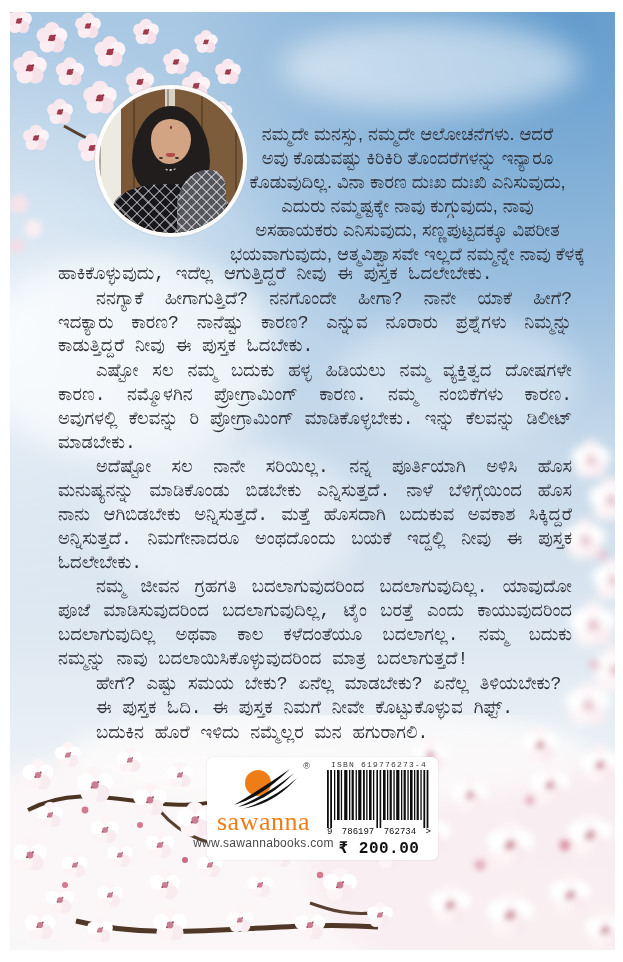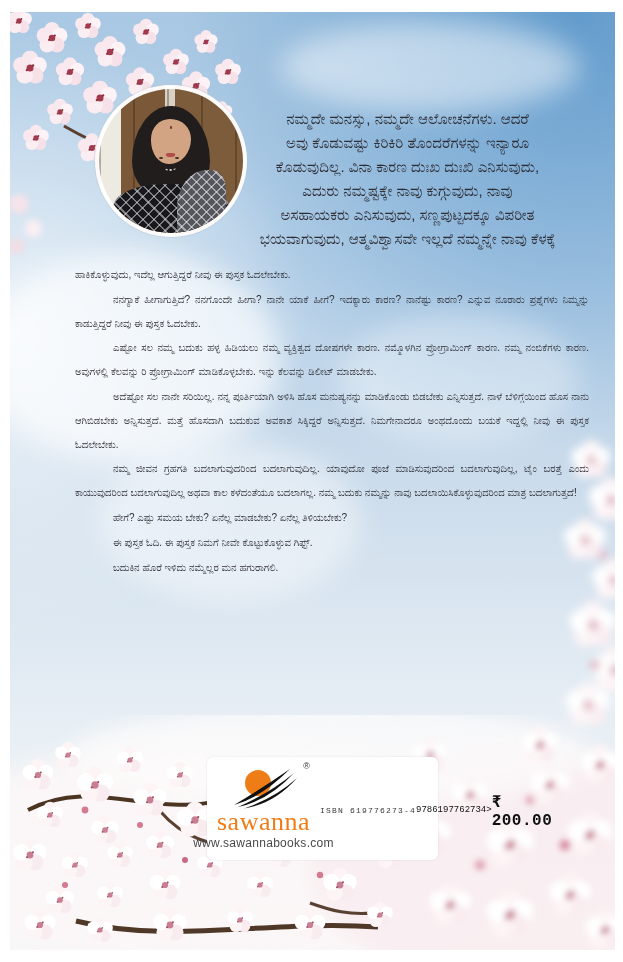--- a/index.html
+++ b/index.html
@@ -63,41 +63,41 @@
     background-color:#55555c;
     background-image:
       repeating-linear-gradient(45deg, rgba(235,235,240,.55) 0 1.5px, transparent 1.5px 7px),
       repeating-linear-gradient(-45deg, rgba(235,235,240,.55) 0 1.5px, transparent 1.5px 7px);
     border-radius:60% 30% 0 0;}
   .necklace{position:absolute;left:45%;top:52.5%;width:12px;height:4px;border-bottom:2px dotted #cfd4da;border-radius:50%;}
 
   
   .blurb{color:#2e2e36;}
   .p1{
-    position:absolute;left:205px;top:95px;width:385px;
-    font-size:15px;line-height:24px;text-align:center;
+    position:absolute;left:205px;top:110px;width:385px;
+    font-size:18px;line-height:24px;text-align:center;
   }
   .body-text{
-    position:absolute;left:65px;top:250px;width:514px;
-    font-size:10px;line-height:23.8px;text-align:justify;
+    position:absolute;left:48px;top:250px;width:514px;
+    font-size:18px;line-height:23.8px;text-align:justify;font-family:Liberation Mono, monospace;
   }
   .body-text p{margin:1px 0;text-indent:38px;}
   .body-text .lead-line{text-indent:0;}
   .closing div{text-indent:0;padding-left:38px;margin:1px 0;text-align:left;}
 
   
   .pubbox{
     position:absolute;left:197px;top:745px;width:231px;height:103px;background:#ffffff;
     border-radius:6px;display:flex;box-shadow:0 0 2px rgba(0,0,0,.12);
   }
   .logo-col{width:113px;display:flex;flex-direction:column;align-items:center;justify-content:flex-start;padding-top:8px;position:relative;}
   .logo-name{font-family:"Liberation Serif",serif;font-size:26px;line-height:22px;color:#ee7d18;letter-spacing:.5px;margin-top:2px;}
   .logo-site{font-size:12px;color:#4a4a4a;letter-spacing:.3px;margin-top:3px;}
   .regmark{position:absolute;right:10px;top:4px;font-size:9px;color:#333;}
-  .bar-col{width:118px;display:flex;flex-direction:row;align-items:center;padding-top:3px;}
+  .bar-col{width:118px;display:flex;flex-direction:column;align-items:center;padding-top:3px;}
   .isbn-line{font-family:"Liberation Mono",monospace;font-size:8px;letter-spacing:1.2px;color:#3a3a3a;white-space:nowrap;}
   .bars{margin-top:1px;}
   .bar-digits{width:104px;display:flex;justify-content:space-between;
     font-family:"Liberation Mono",monospace;font-size:9px;color:#111;margin-top:-1px;}
   .price{font-family:Liberation Mono, monospace;font-size:16px;font-weight:bold;color:#101010;margin-top:1px;letter-spacing:.5px;}
 </style>
 </head>
 <body>
 
 <div class="cover">

